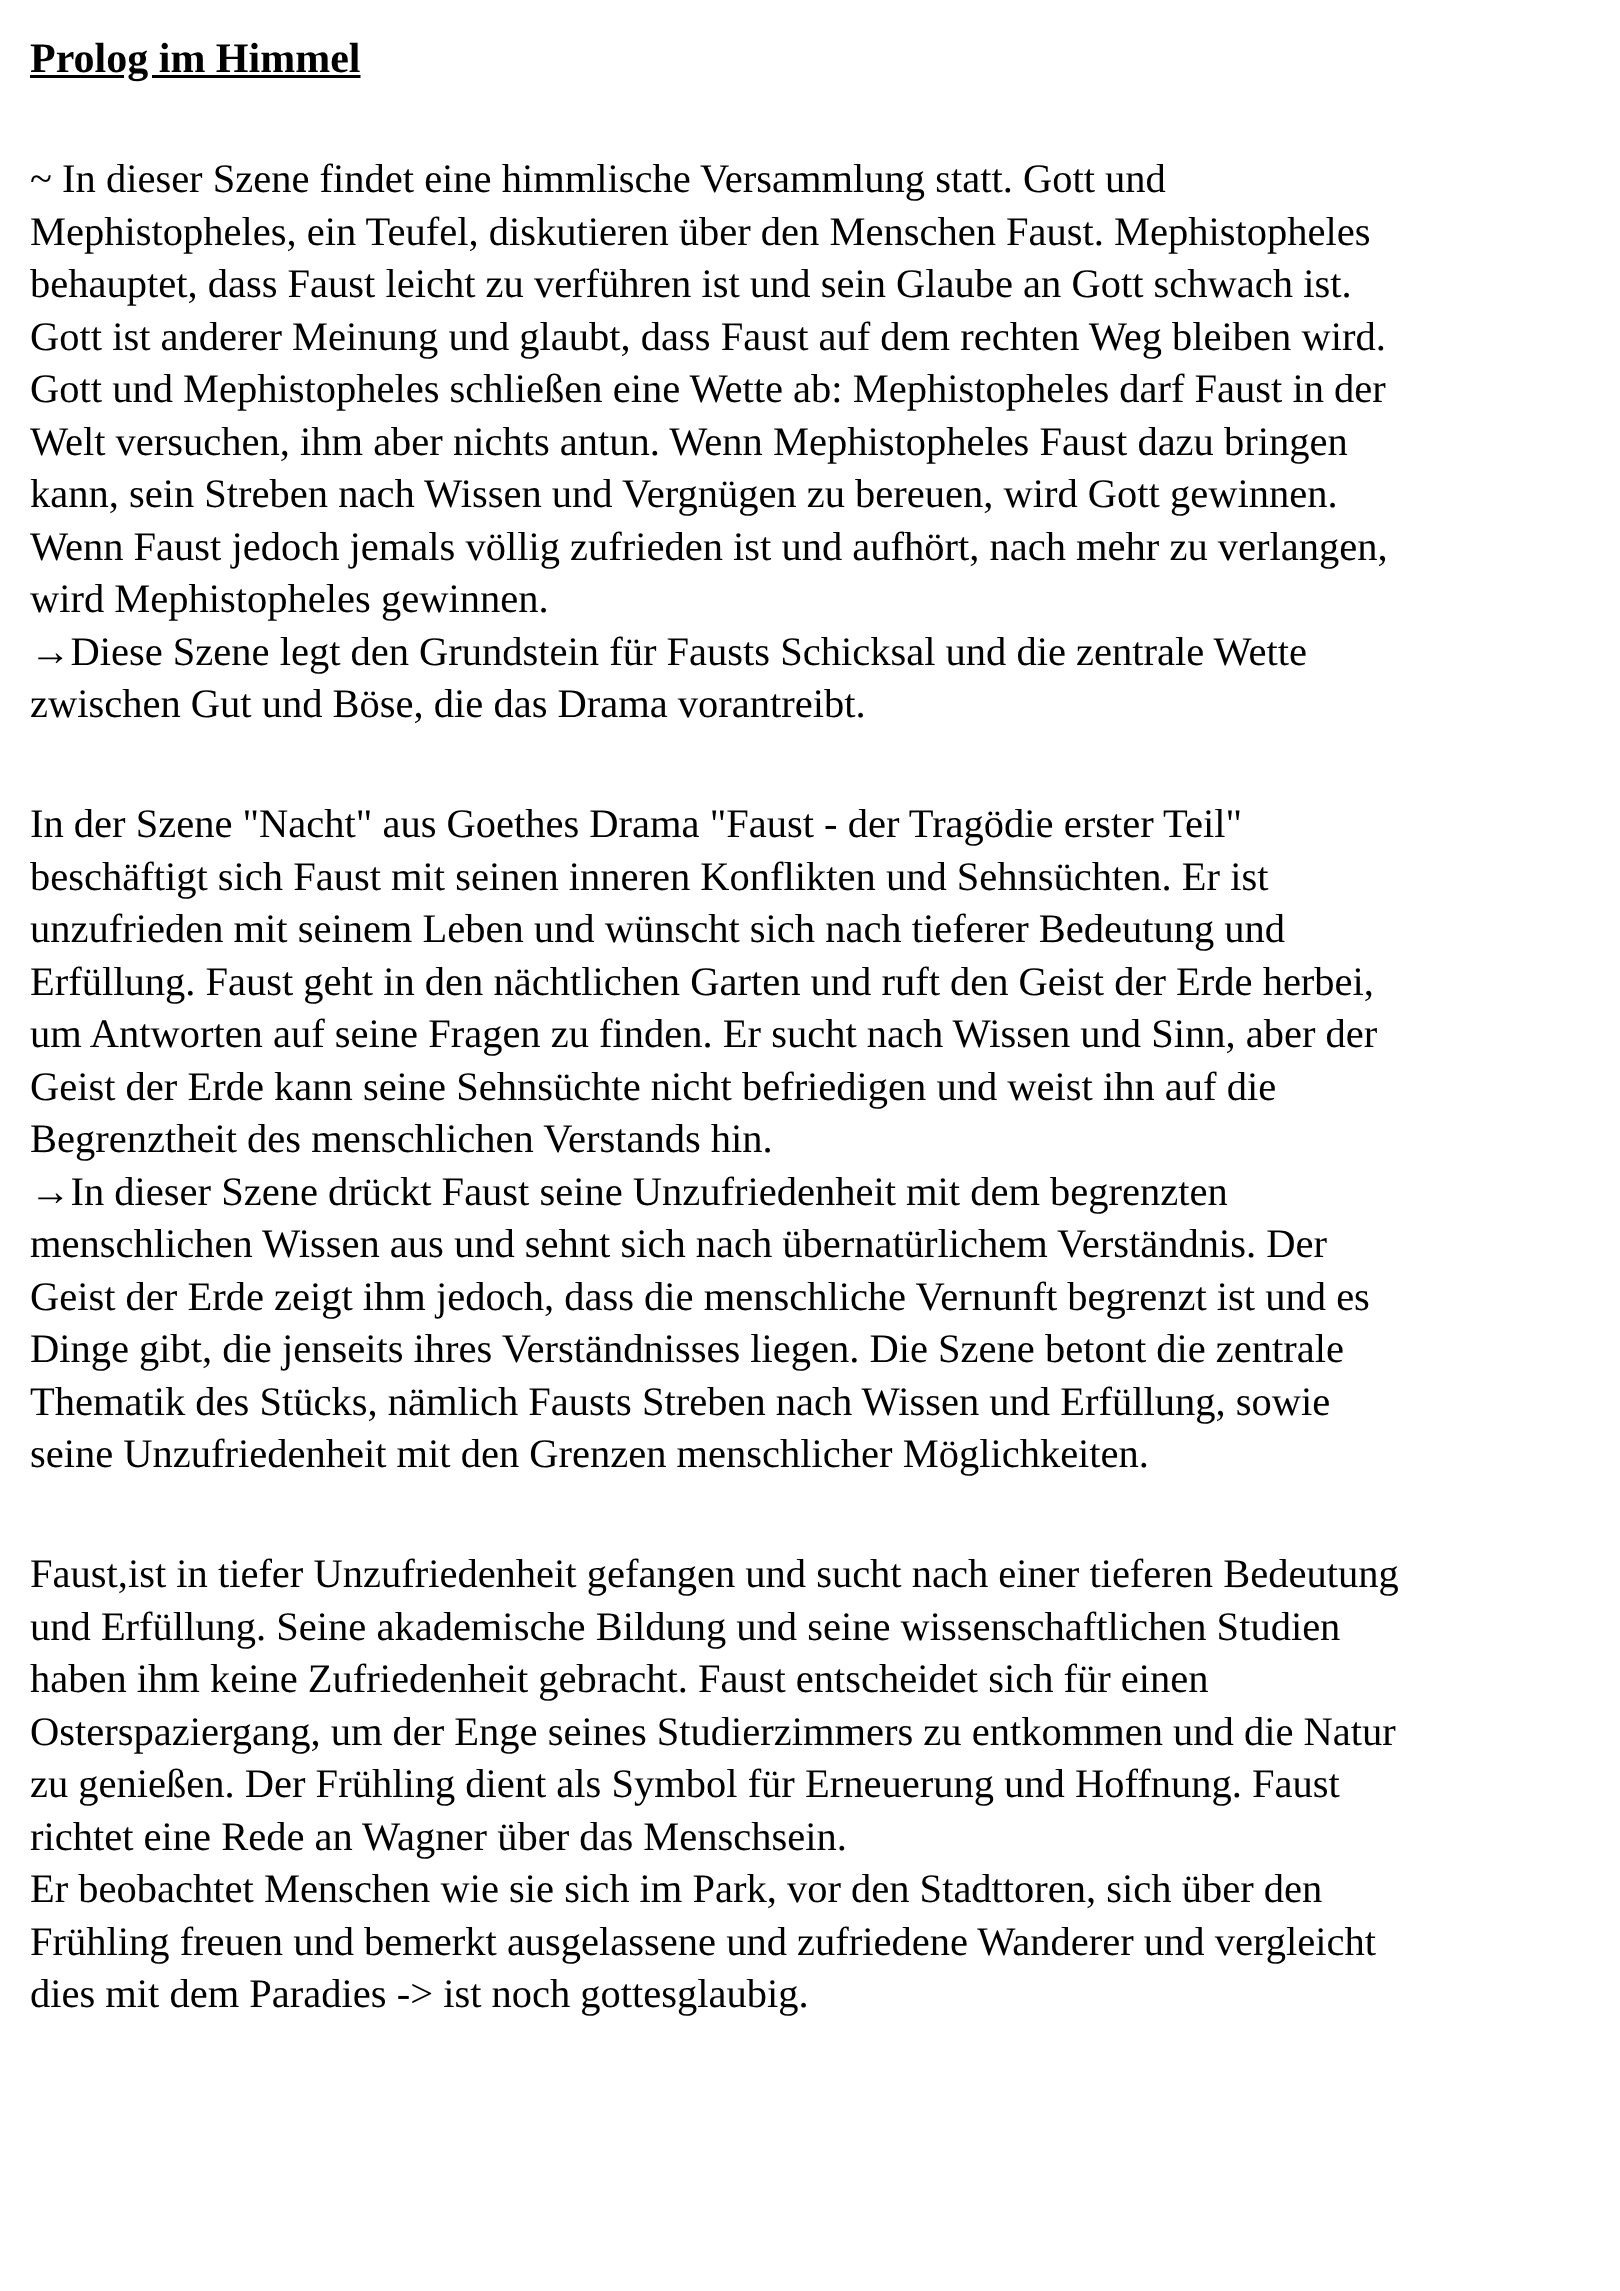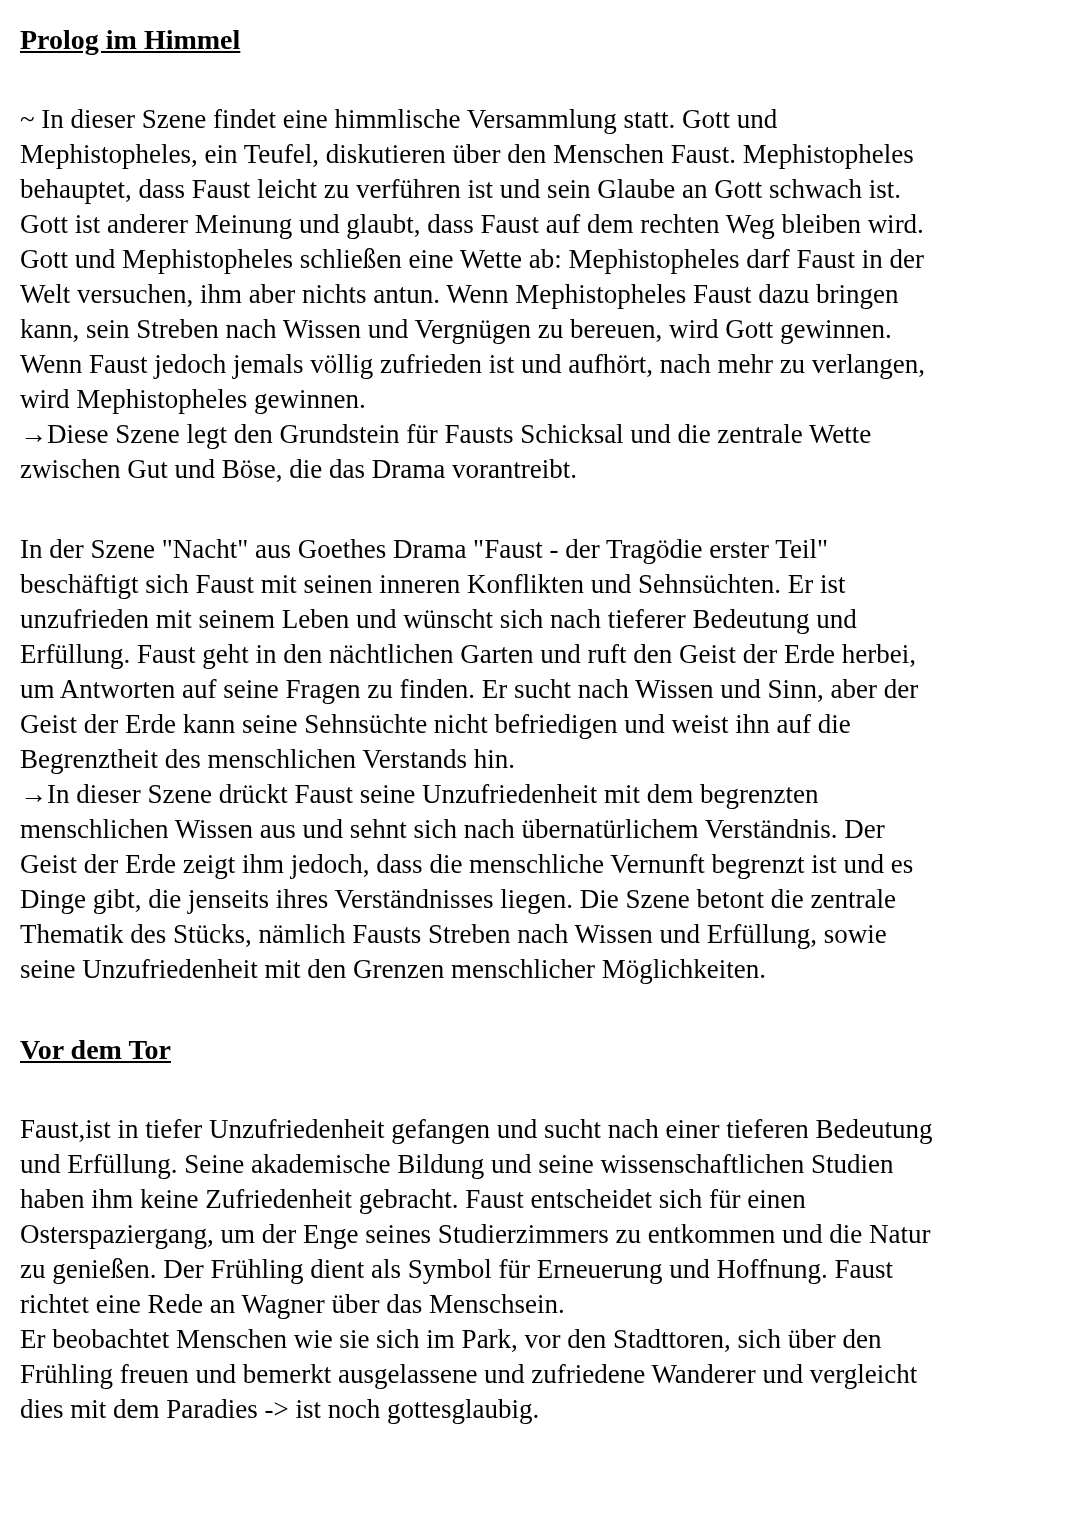--- a/index.html
+++ b/index.html
@@ -66,21 +66,20 @@
 Begrenztheit des menschlichen Verstands hin.
 →In dieser Szene drückt Faust seine Unzufriedenheit mit dem begrenzten
 menschlichen Wissen aus und sehnt sich nach übernatürlichem Verständnis. Der
 Geist der Erde zeigt ihm jedoch, dass die menschliche Vernunft begrenzt ist und es
 Dinge gibt, die jenseits ihres Verständnisses liegen. Die Szene betont die zentrale
 Thematik des Stücks, nämlich Fausts Streben nach Wissen und Erfüllung, sowie
 seine Unzufriedenheit mit den Grenzen menschlicher Möglichkeiten.</div>
   </div>
 
   <div class="doc-section">
-    <h1 class="doc-heading">Vor dem Tor</h1>
     <div class="doc-para">Faust,ist in tiefer Unzufriedenheit gefangen und sucht nach einer tieferen Bedeutung
 und Erfüllung. Seine akademische Bildung und seine wissenschaftlichen Studien
 haben ihm keine Zufriedenheit gebracht. Faust entscheidet sich für einen
 Osterspaziergang, um der Enge seines Studierzimmers zu entkommen und die Natur
 zu genießen. Der Frühling dient als Symbol für Erneuerung und Hoffnung. Faust
 richtet eine Rede an Wagner über das Menschsein.
 Er beobachtet Menschen wie sie sich im Park, vor den Stadttoren, sich über den
 Frühling freuen und bemerkt ausgelassene und zufriedene Wanderer und vergleicht
 dies mit dem Paradies -&gt; ist noch gottesglaubig.</div>
   </div>

